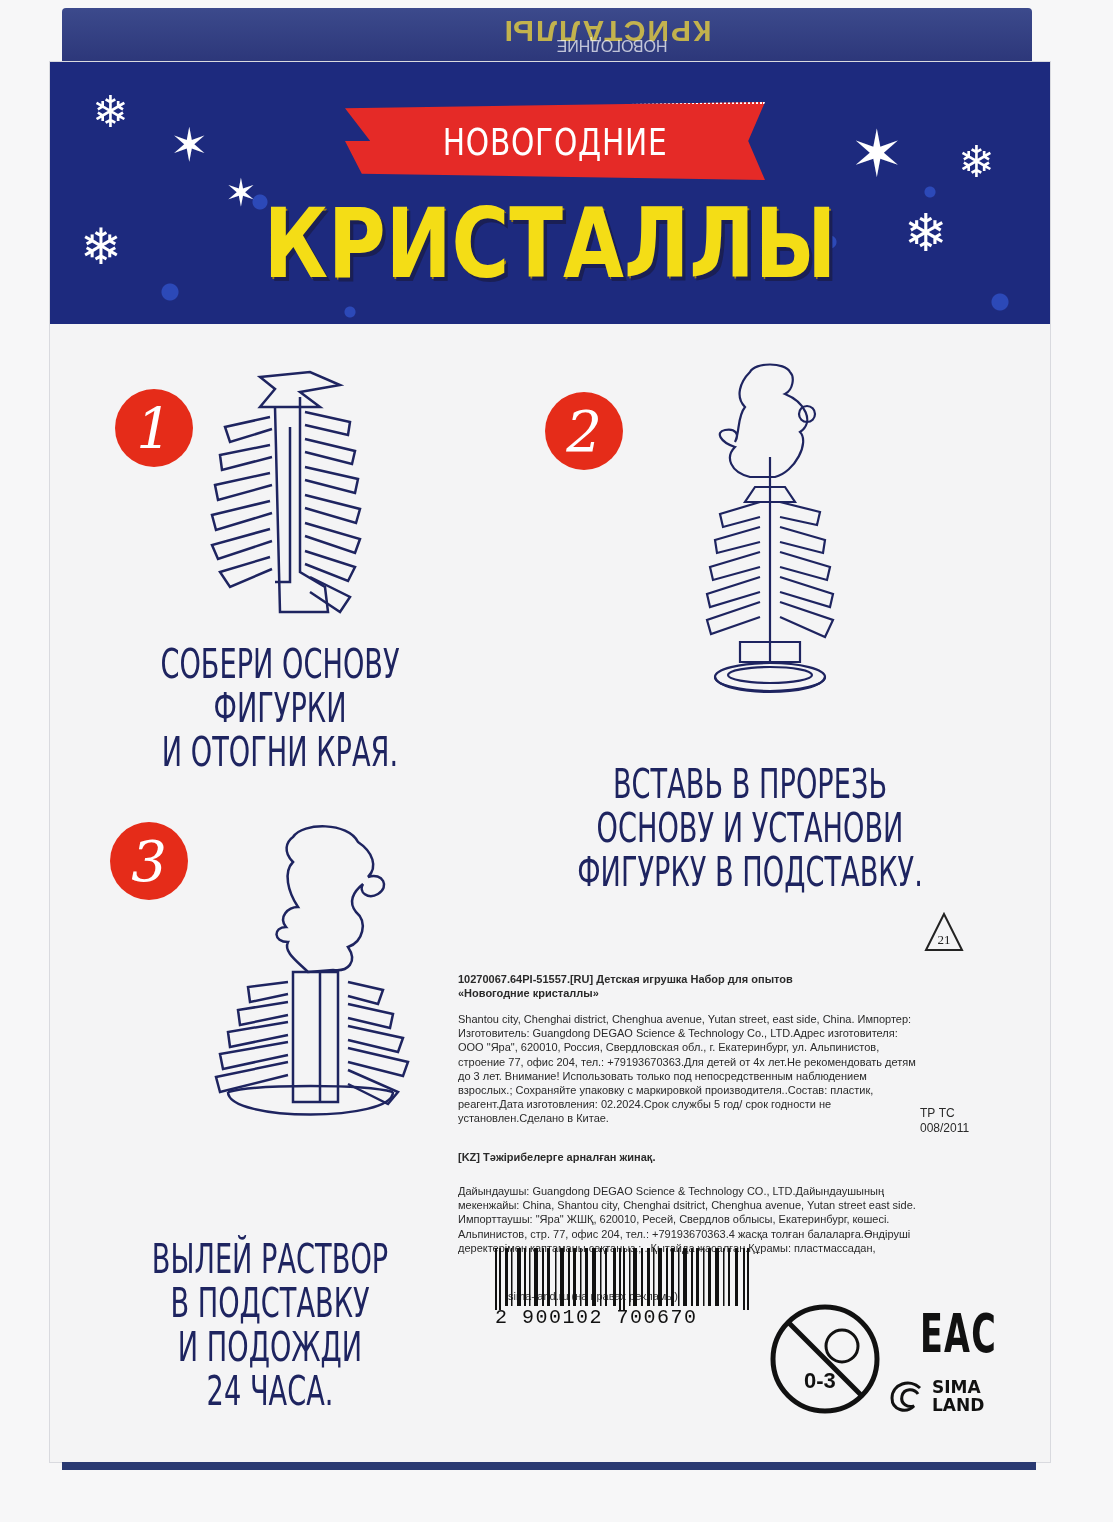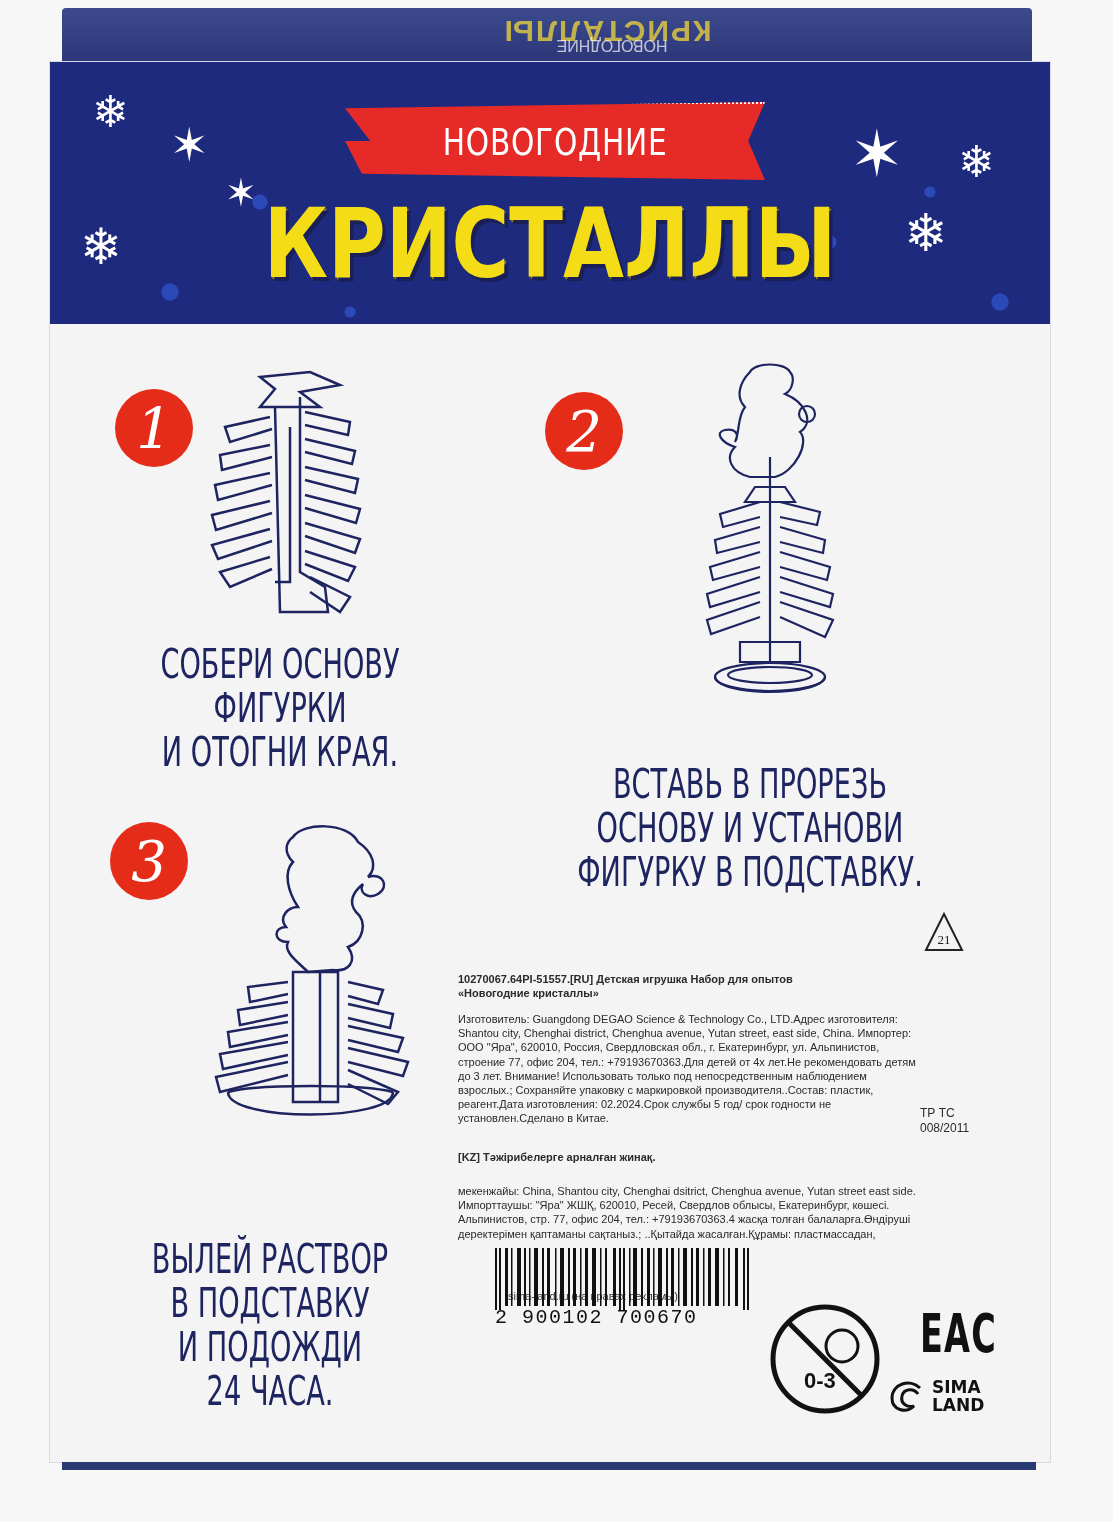--- a/index.html
+++ b/index.html
@@ -219,38 +219,39 @@
     <b>10270067.64PI-51557.[RU] Детская игрушка Набор для опытов</b><br>
     <b>«Новогодние кристаллы»</b>
   </div>
   <div class="recycle">
     <svg viewBox="0 0 52 50" fill="none" stroke="#222" stroke-width="2">
       <path d="M26 4 L8 40 L44 40 Z"></path>
       <text x="26" y="34" font-size="13" fill="#222" stroke="none" text-anchor="middle" font-family="Liberation Serif, serif">21</text>
     </svg>
   </div>
   <div class="fine" style="left:408px;top:902px;width:530px;">
+    <div>Shantou city, Chenghai district, Chenghua avenue, Yutan street, east side, China.  Импортер:</div>
     <div>Изготовитель: Guangdong DEGAO Science &amp; Technology Co., LTD.Адрес изготовителя:</div>
-    <div>Shantou city, Chenghai district, Chenghua avenue, Yutan street, east side, China.  Импортер:</div>
     <div>ООО "Яра", 620010, Россия, Свердловская обл., г. Екатеринбург, ул. Альпинистов,</div>
     <div>строение 77, офис 204, тел.: +79193670363.Для детей от 4х лет.Не рекомендовать детям</div>
     <div>до 3 лет. Внимание! Использовать только под непосредственным наблюдением</div>
     <div>взрослых.; Сохраняйте упаковку с маркировкой производителя..Состав: пластик,</div>
     <div>реагент.Дата изготовления: 02.2024.Срок службы 5 год/ срок годности не</div>
     <div>установлен.Сделано в Китае.</div>
   </div>
 
   <div class="fine" style="left:408px;top:1040px;width:400px;">
     <b>[KZ] Тәжірибелерге арналған жинақ.</b>
   </div>
   <div class="tr-tc" style="left:870px;top:1044px;">
     <div>ТР ТС</div>
     <div>008/2011</div>
   </div>
   <div class="fine" style="left:408px;top:1074px;width:530px;">
+    <div>Дайындаушы: Guangdong DEGAO Science &amp; Technology CO., LTD.Дайындаушының</div>
     <div>мекенжайы: China, Shantou city, Chenghai dsitrict, Chenghua avenue, Yutan street east side.</div>
     <div>Импорттаушы: "Яра" ЖШҚ, 620010, Ресей, Свердлов облысы, Екатеринбург, көшесі.</div>
     <div>Альпинистов, стр. 77, офис 204, тел.: +79193670363.4 жасқа толған балаларға.Өндіруші</div>
     <div>деректерімен қаптаманы сақтаныз.; ..Қытайда жасалған.Құрамы: пластмассадан,</div>
   </div>
 
   <div class="site" style="left:458px;top:1228px;text-align:center;">sima-land.ru (на правах рекламы)</div>
 
   <div class="barcode-wrap" style="left:445px;top:1186px;">
     <svg class="barcode-bars" viewBox="0 0 260 62">

